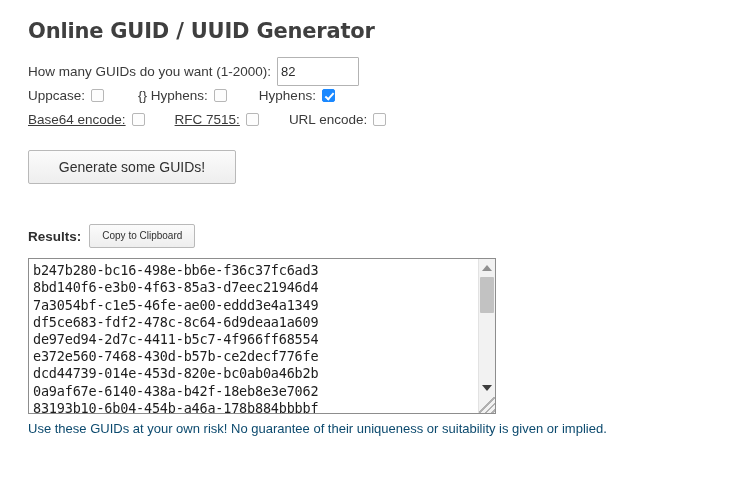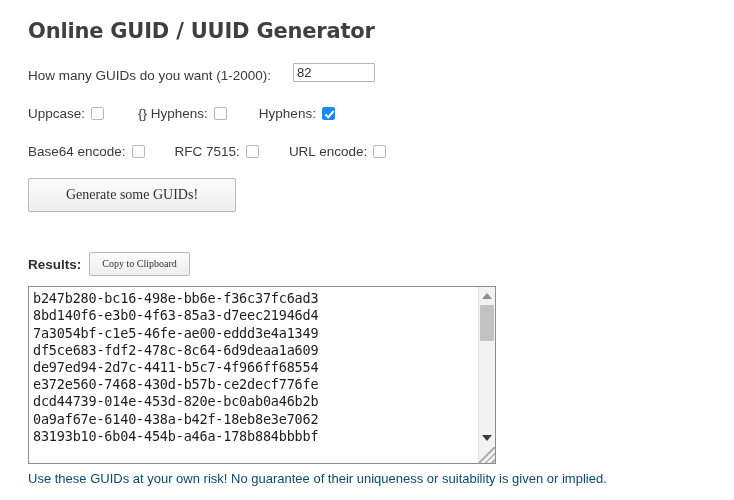--- a/index.html
+++ b/index.html
@@ -36,38 +36,39 @@
     color: #3f3f3f;
     line-height: 1.25;
   }
 
   
   .form-area {
     padding: 16px 0 0 14px;
   }
   .form-row {
     display: flex;
-    align-items: flex-end;
+    align-items: center;
     height: 22px;
     white-space: nowrap;
   }
-  .form-row + .form-row { margin-top: 16px; }
+  .form-row + .form-row { margin-top: 2px; }
 
   .lbl {
     font-size: 13.5px;
     color: #3a3a3a;
     line-height: 1;
   }
   .lbl-link {
+    text-decoration: underline;
   }
 
   .count-input {
     width: 82px;
-    height: 19px;
-    margin-left: 22px;
+    height: 29px;
+    margin-left: 6px;
     padding: 0 3px;
     box-sizing: border-box;
     border: 1px solid #b3b3b3;
     border-radius: 1px;
     background: #ffffff;
     font-family: "Liberation Sans", sans-serif;
     font-size: 13px;
     color: #2b2b2b;
     outline: none;
   }
@@ -106,21 +107,21 @@
   }
 
   .gap-a { width: 34px; }
   .gap-b { width: 32px; }
   .gap-c { width: 30px; }
   .gap-d { width: 30px; }
 
   
   .generate-wrap { padding: 20px 0 0 14px; }
   .btn {
-    font-family: Liberation Serif, serif;
+    font-family: Liberation Sans, sans-serif;
     font-size: 14px;
     color: #303030;
     background: linear-gradient(#fbfbfb, #eeeeee);
     border: 1px solid #b9b9b9;
     border-radius: 2px;
     cursor: pointer;
     line-height: 1;
   }
   .btn-generate {
     padding: 9px 22px;
@@ -142,21 +143,21 @@
   .btn-copy {
     padding: 6px 12px;
     font-size: 10px;
   }
 
   
   .ta-wrap {
     position: relative;
     margin: 10px 0 0 14px;
     width: 468px;
-    height: 178px;
+    height: 156px;
   }
   .guid-area {
     position: absolute;
     inset: 0;
     box-sizing: border-box;
     border: 1px solid #8d8d8d;
     background: #ffffff;
     overflow: hidden;
     padding: 3px 0 0 4px;
   }

